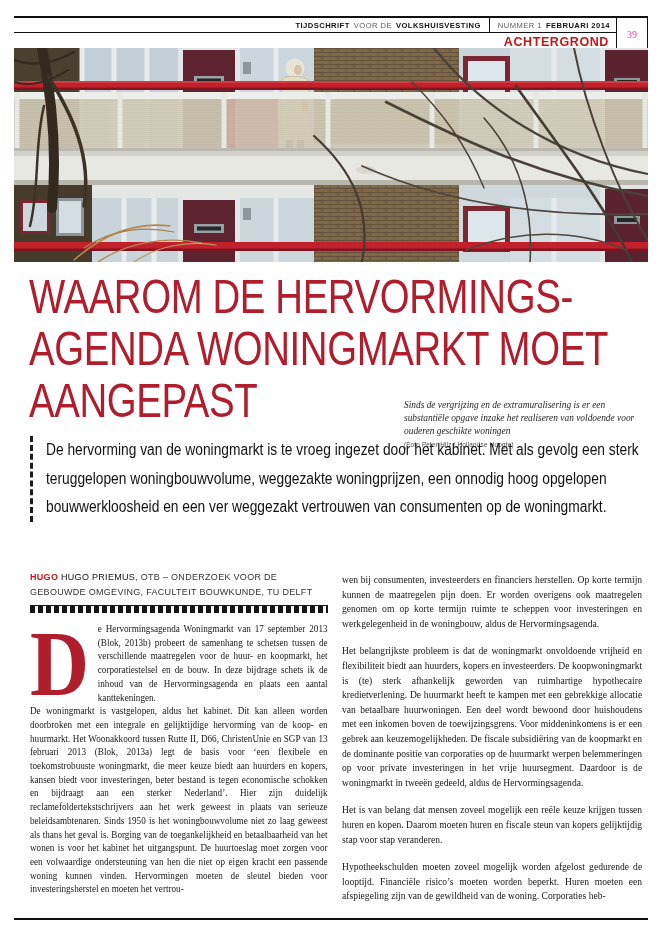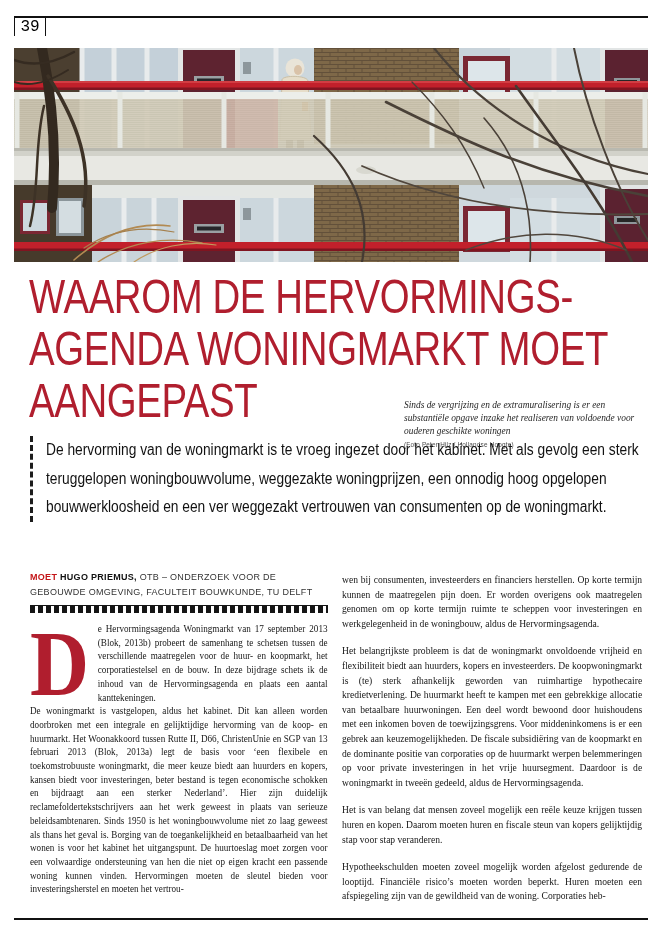--- a/index.html
+++ b/index.html
@@ -22,21 +22,21 @@
   .mj.l { font-weight:normal; color:#5c5c5c; }
   .mast-sep { width:1px; align-self:stretch; background:#111; margin:0 4px 0 8px; }
   .mast-row2 { display:flex; justify-content:flex-end; align-items:center; height:17px; padding-right:7px; }
   .section-label {
     font-family:"Liberation Sans", sans-serif; font-weight:bold; font-size:12.5px;
     letter-spacing:.6px; color:var(--section-red, #c41619);
   }
   .page-num {
     width:30px; border-left:1px solid #111; border-right:1px solid #111;
     display:flex; align-items:center; justify-content:center;
-    font-family:Liberation Mono, monospace; font-size:16px; color:#000000;
+    font-family:Liberation Serif, serif; font-size:10px; color:#ec4899;
   }
 
   
   .photo { position:absolute; left:14px; top:48px; width:634px; height:214px; overflow:hidden; }
   .photo svg { display:block; }
 
   
   .headline { position:absolute; left:29px; top:271px; }
   .headline-line {
     font-family:"Liberation Sans", sans-serif; font-weight:400;
@@ -62,21 +62,21 @@
 
   
   .content { position:absolute; left:30px; top:570px; width:610px; display:flex; gap:14px; }
   .col { width:298px; flex:none; }
 
   .byline {
     font-family:"Liberation Sans", sans-serif; font-size:9px; line-height:15px;
     letter-spacing:.3px; color:#222;
   }
   .byline-prefix { font-weight:bold; color:var(--section-red, #c41619); }
-  .byline-author { font-weight:bold; color:#111; }
+  .byline-author { font-weight:normal; color:#111; }
   .byline-affil  { font-weight:normal; color:#333;text-align:center; }
   .byline-divider {
     margin-top:5px; height:7px; border-top:1.5px solid #151515;
     background:repeating-linear-gradient(90deg, #151515 0 5.5px, #ffffff 5.5px 8px);
   }
 
   .left-body {
     margin-top:9px; width:342px; transform:scaleX(.87); transform-origin:0 0;
     font-size:10.5px; line-height:13.7px; text-align:justify;
   }
@@ -96,20 +96,33 @@
   
   .bottom-rule { position:absolute; left:14px; top:918px; width:634px; border-top:2px solid #111; }
 </style>
 </head>
 <body>
 
 <div class="page">
 
   <header class="masthead">
     <div class="mast-grid">
+      <div class="mast-left">
+        <div class="mast-row1">
+          <span class="mj b">TIJDSCHRIFT</span>
+          <span class="mj l">VOOR DE</span>
+          <span class="mj b">VOLKSHUISVESTING</span>
+          <span class="mast-sep"></span>
+          <span class="mj l">NUMMER 1</span>
+          <span class="mj b">FEBRUARI 2014</span>
+        </div>
+        <div class="mast-row2">
+          <span class="section-label">ACHTERGROND</span>
+        </div>
+      </div>
       <div class="page-num">39</div>
     </div>
   </header>
 
   <figure class="photo" style="margin:0">
     <svg width="634" height="214" viewBox="0 0 634 214" xmlns="http://www.w3.org/2000/svg">
       <defs>
         <pattern id="mesh" width="4" height="4" patternUnits="userSpaceOnUse">
           <rect width="4" height="4" fill="#d7d0bd"></rect>
           <path d="M0 .5H4M0 2.5H4" stroke="#c6bea9" stroke-width=".7"></path>
@@ -239,21 +252,21 @@
     <div class="caption-credit">(Foto Peter Hilz / Hollandse Hoogte)</div>
   </div>
 
   <div class="intro">
     <div class="intro-inner">De hervorming van de woningmarkt is te vroeg ingezet door het kabinet. Met als gevolg een sterk teruggelopen woningbouwvolume, weggezakte woningprijzen, een onnodig hoog opgelopen bouwwerkloosheid en een ver weggezakt vertrouwen van consumenten op de woningmarkt.</div>
   </div>
 
   <div class="content">
     <div class="col">
       <div class="byline">
-        <span class="byline-prefix">MOET </span><span class="byline-author">HUGO PRIEMUS, </span><span class="byline-affil">OTB – ONDERZOEK VOOR DE GEBOUWDE OMGEVING, FACULTEIT BOUWKUNDE, TU DELFT</span>
+        <span class="byline-prefix">HUGO </span><span class="byline-author">HUGO PRIEMUS, </span><span class="byline-affil">OTB – ONDERZOEK VOOR DE GEBOUWDE OMGEVING, FACULTEIT BOUWKUNDE, TU DELFT</span>
       </div>
       <div class="byline-divider"></div>
       <div class="left-body">
         <p><span class="dropcap">D</span><span>e Hervormingsagenda Woningmarkt van 17 september 2013 (Blok, 2013b) probeert de samenhang te schetsen tussen de verschillende maatregelen voor de huur- en koopmarkt, het corporatiestelsel en de bouw. In deze bijdrage schets ik de inhoud van de Hervormingsagenda en plaats een aantal kanttekeningen.</span></p>
         <p>De woningmarkt is vastgelopen, aldus het kabinet. Dit kan alleen worden doorbroken met een integrale en gelijktijdige hervorming van de koop- en huurmarkt. Het Woonakkoord tussen Rutte II, D66, ChristenUnie en SGP van 13 februari 2013 (Blok, 2013a) legt de basis voor ‘een flexibele en toekomstrobuuste woningmarkt, die meer keuze biedt aan huurders en kopers, kansen biedt voor investeringen, beter bestand is tegen economische schokken en bijdraagt aan een sterker Nederland’. Hier zijn duidelijk reclamefoldertekstschrijvers aan het werk geweest in plaats van serieuze beleidsambtenaren. Sinds 1950 is het woningbouwvolume niet zo laag geweest als thans het geval is. Borging van de toegankelijkheid en betaalbaarheid van het wonen is voor het kabinet het uitgangspunt. De huurtoeslag moet zorgen voor een volwaardige ondersteuning van hen die niet op eigen kracht een passende woning kunnen vinden. Hervormingen moeten de sleutel bieden voor investeringsherstel en moeten het vertrou-</p>
       </div>
     </div>
     <div class="col">
       <div class="right-body">
         <p>wen bij consumenten, investeerders en financiers herstellen. Op korte termijn kunnen de maatregelen pijn doen. Er worden overigens ook maatregelen genomen om op korte termijn ruimte te scheppen voor investeringen en werkgelegenheid in de woningbouw, aldus de Hervormingsagenda.</p>

